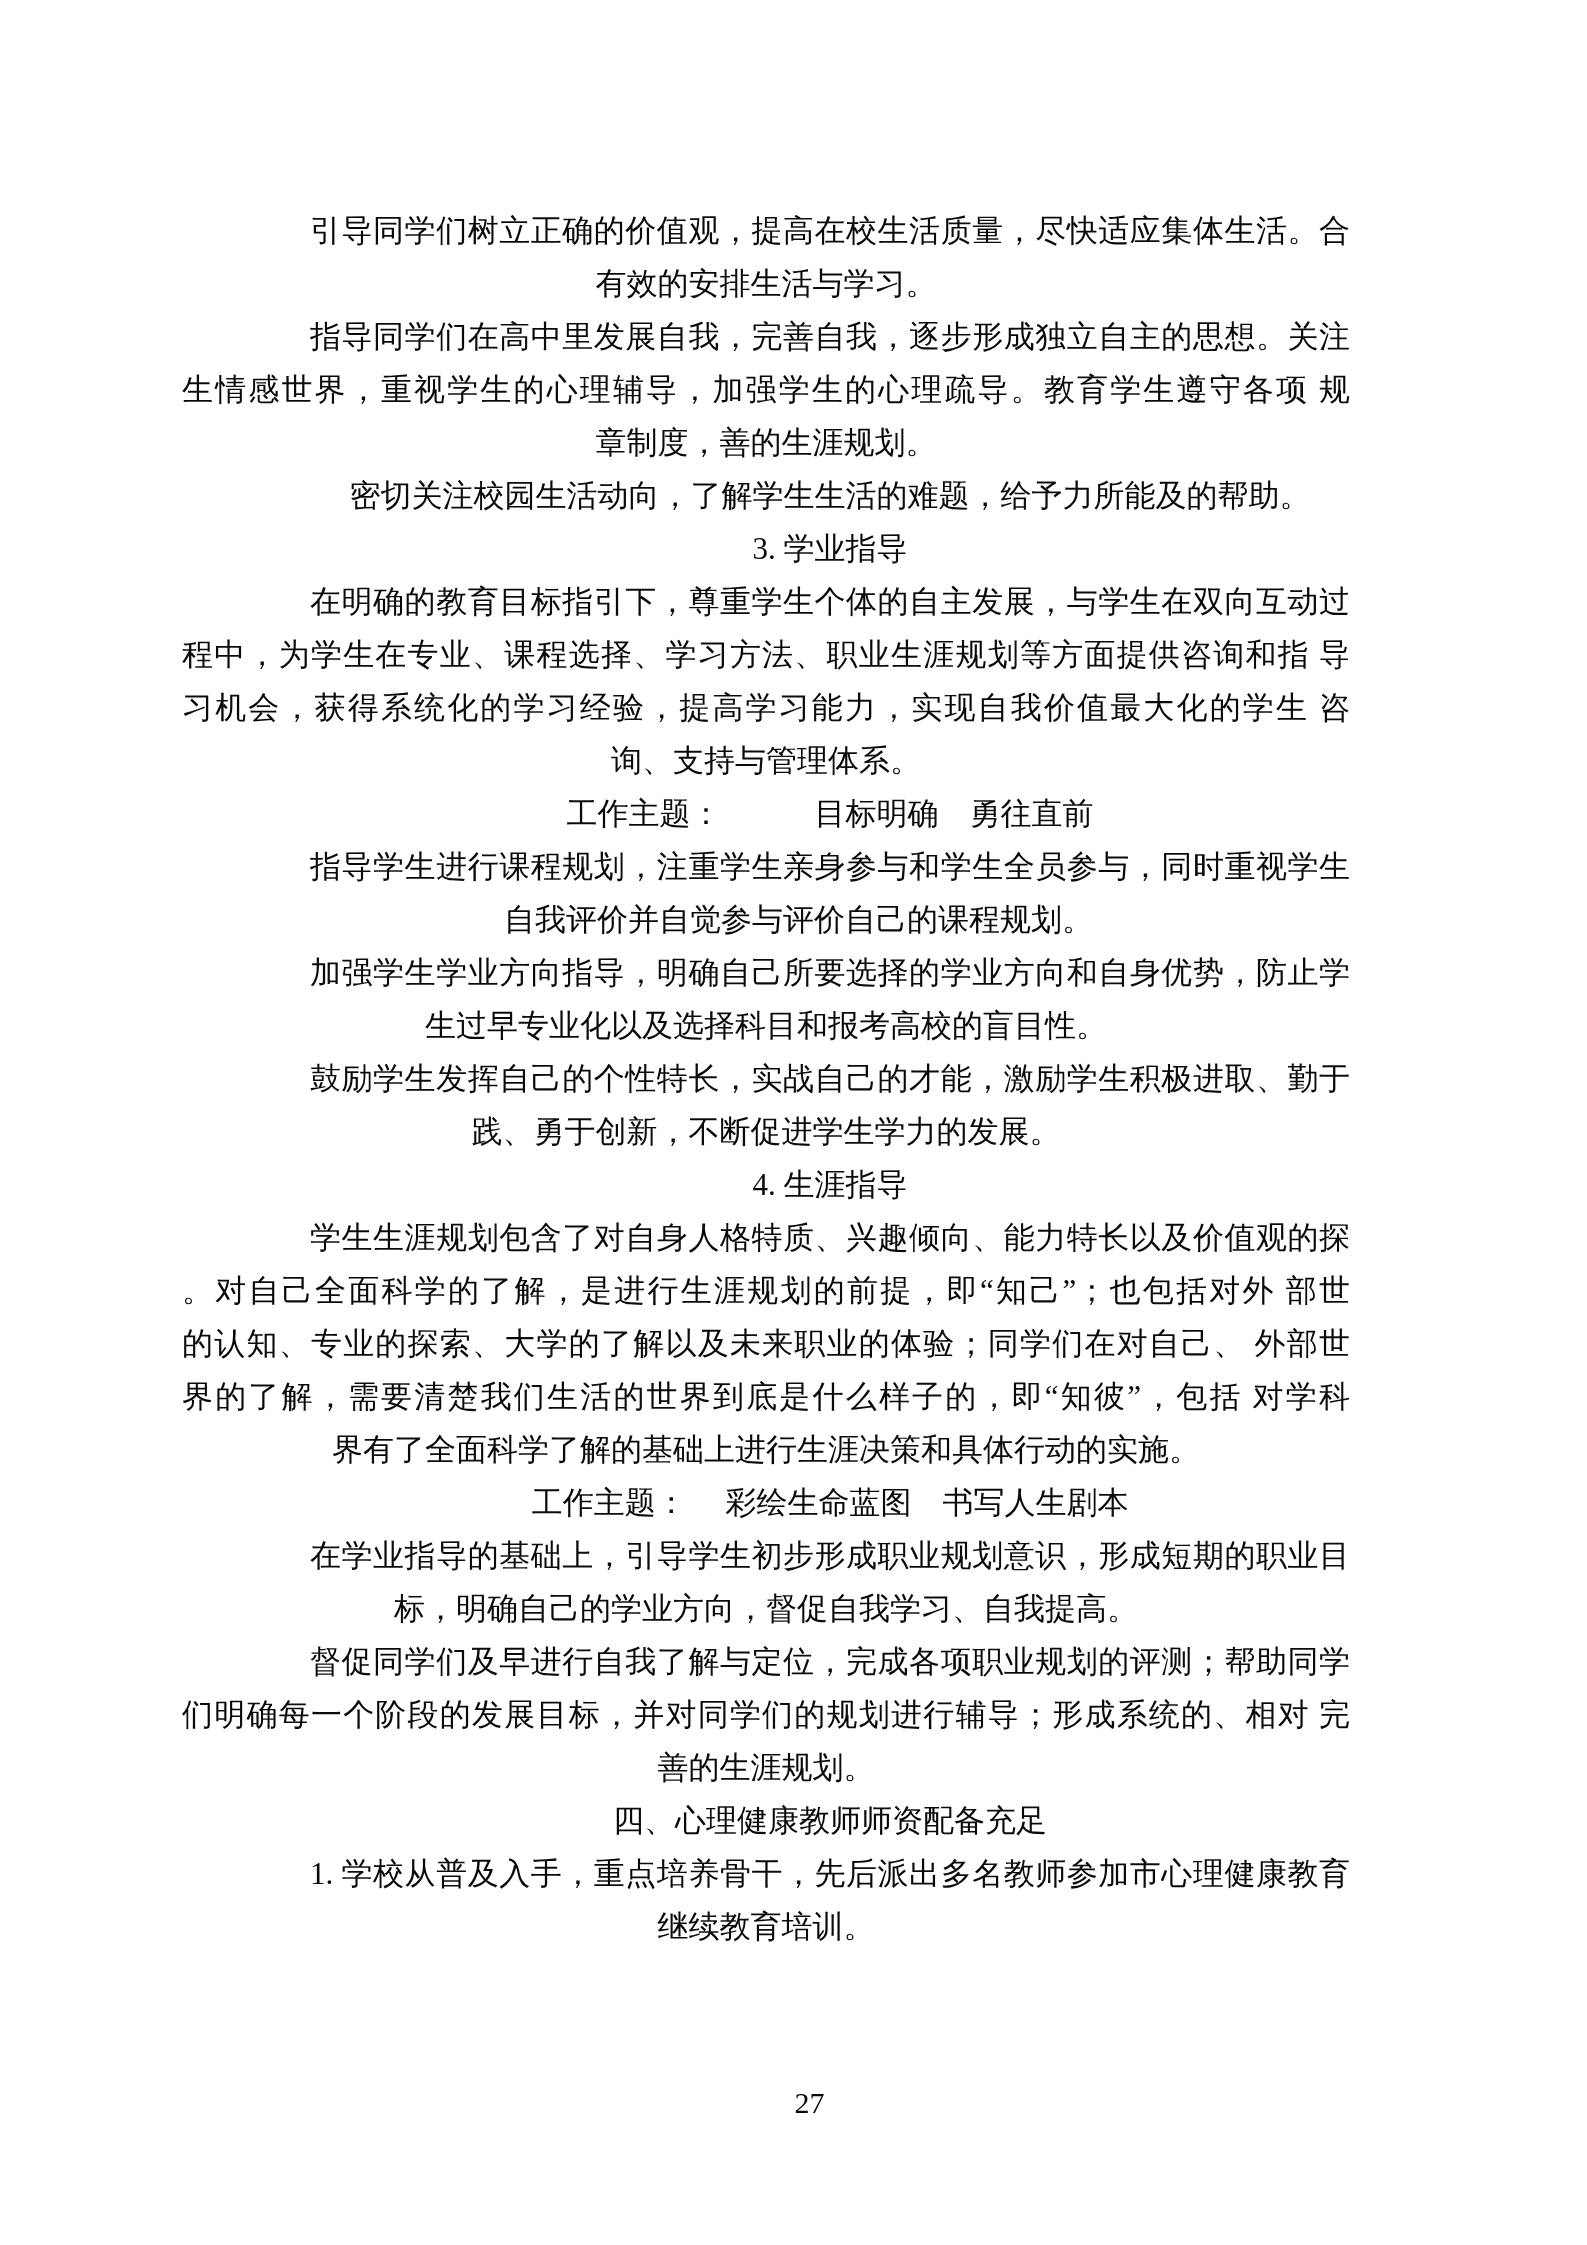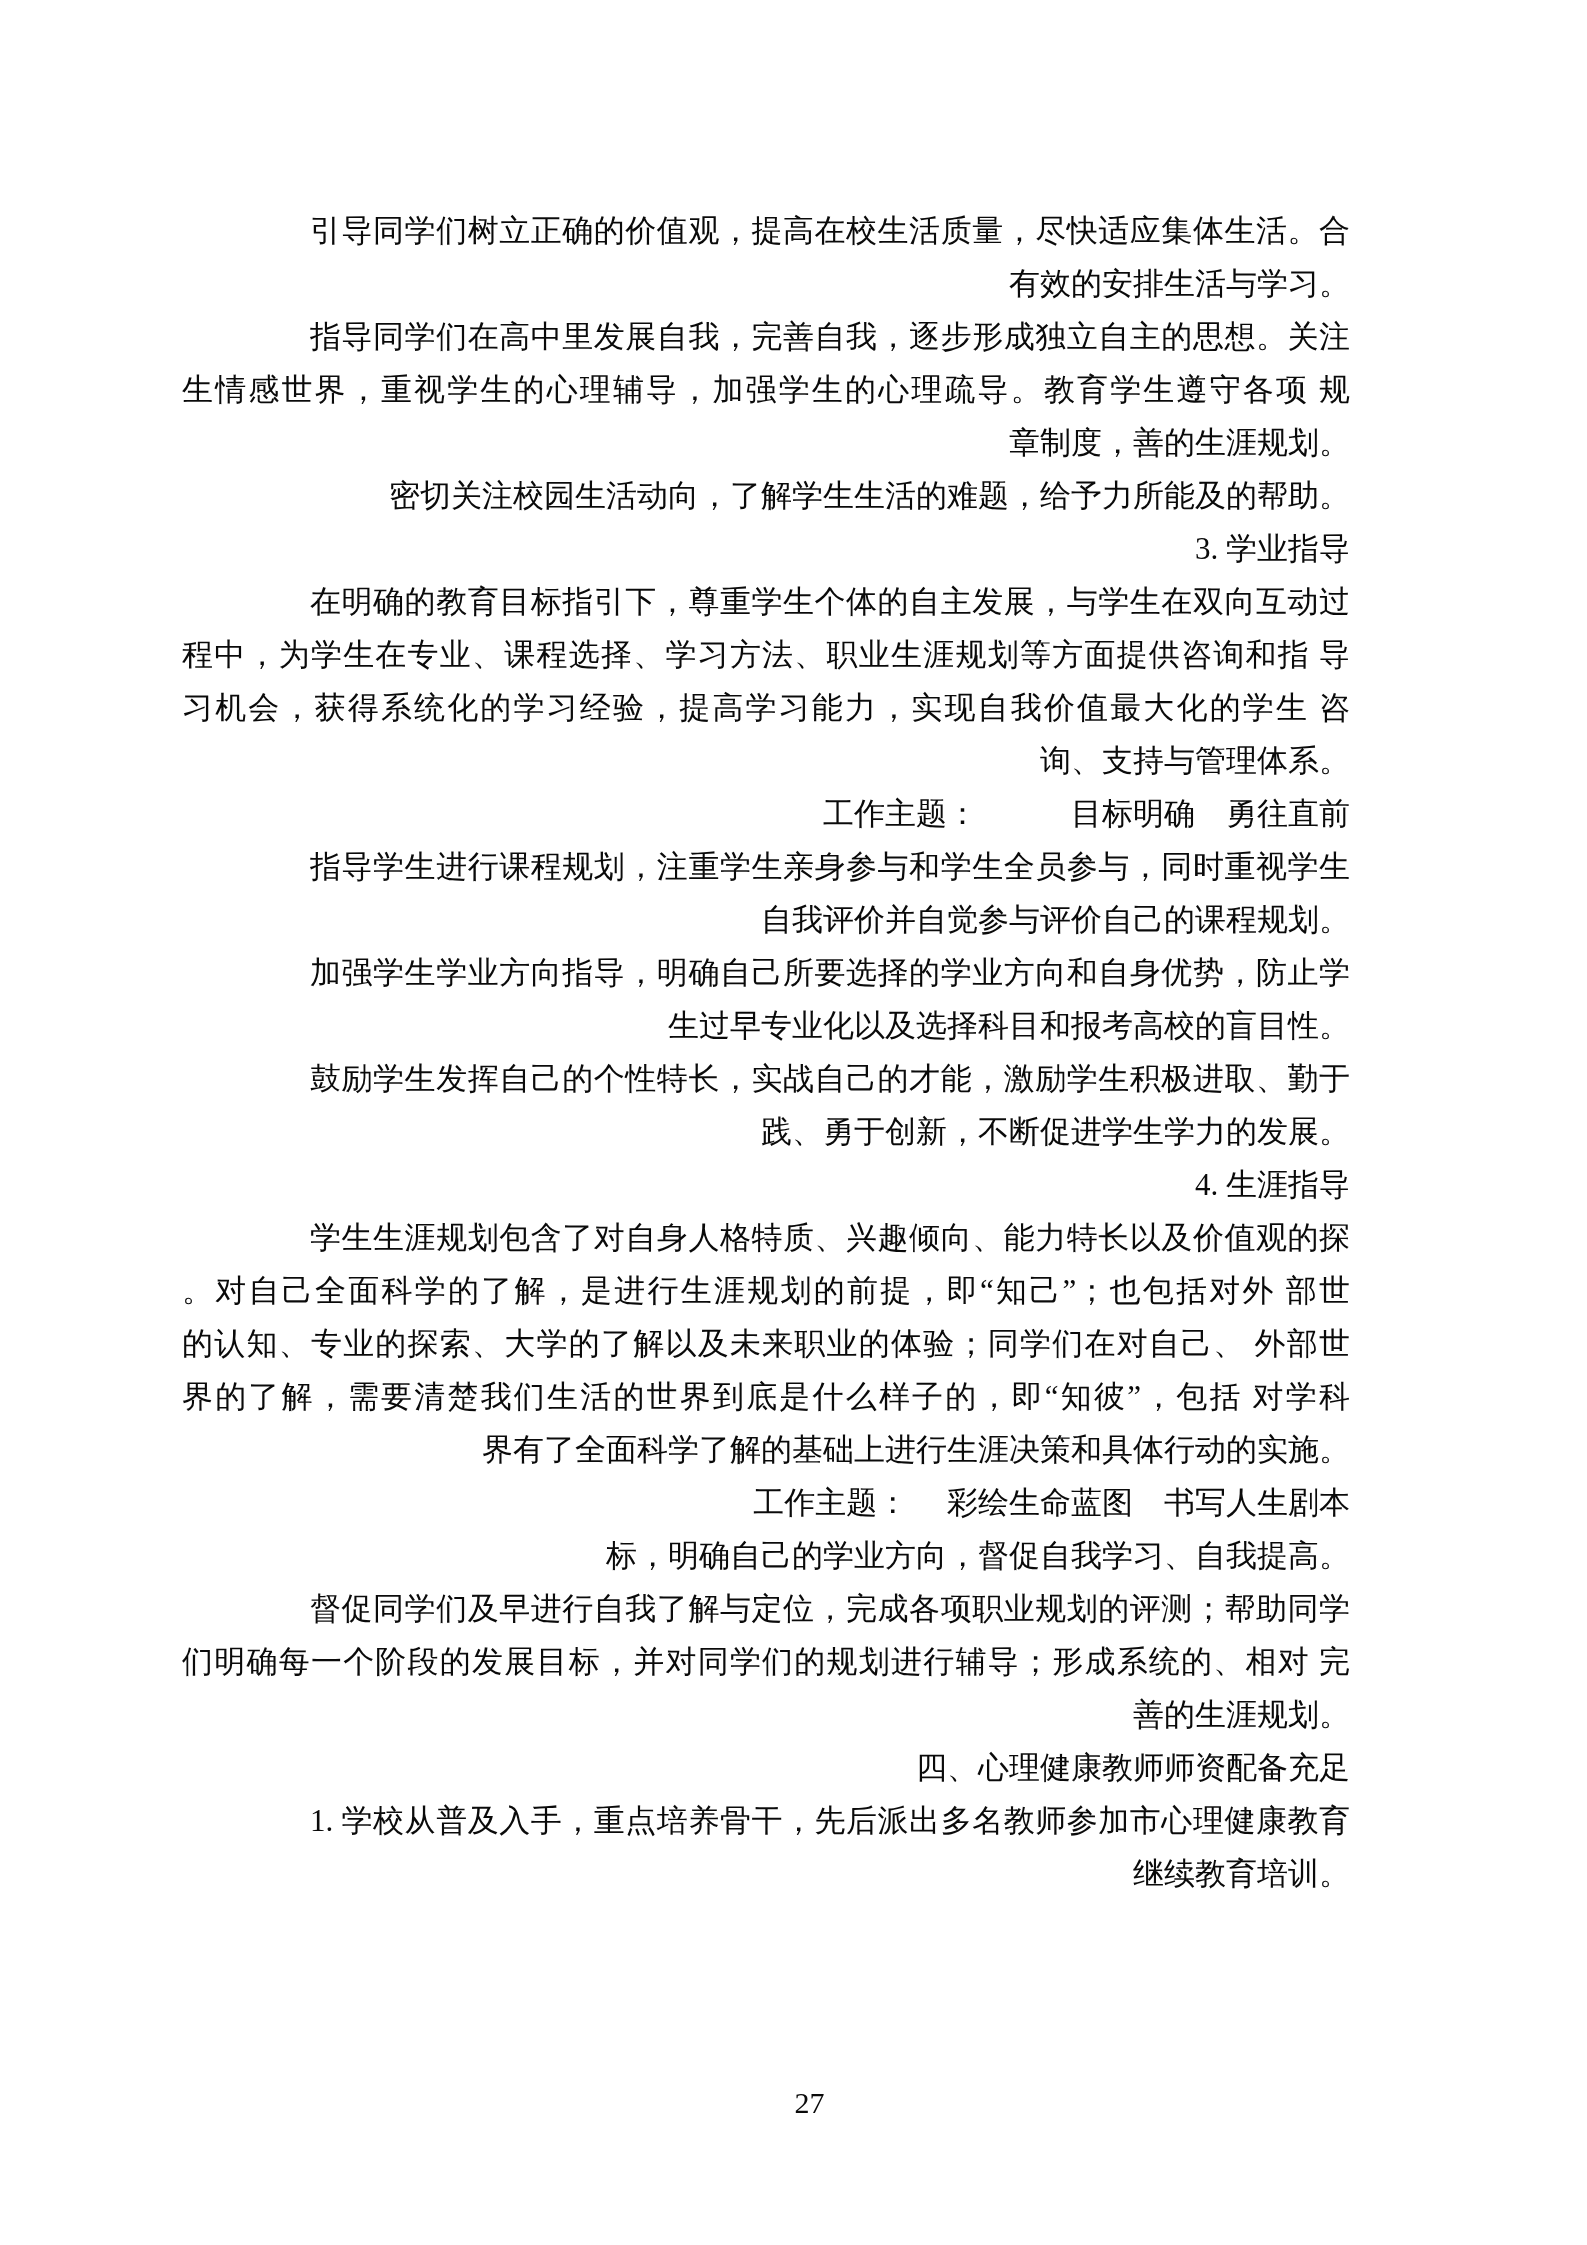--- a/index.html
+++ b/index.html
@@ -19,21 +19,21 @@
   .doc-body {
     position: absolute;
     left: 182px;
     top: 204px;
     width: 1168px;
   }
   .line {
     font-size: 31px;
     line-height: 53px;
     height: 53px;
-    text-align: right;
+    text-align: center;
     white-space: normal;
     overflow: hidden;
   }
   .line.justify {
     text-align: justify;
     text-align-last: justify;
   }
   .line.bold {
     font-weight: normal;
   }
@@ -78,20 +78,21 @@
       <div class="line">生过早专业化以及选择科目和报考高校的盲目性。</div>
       <div class="line justify indent-first">鼓励学生发挥自己的个性特长，实战自己的才能，激励学生积极进取、勤于 实</div>
       <div class="line">践、勇于创新，不断促进学生学力的发展。</div>
       <div class="line bold indent-first">4. 生涯指导</div>
       <div class="line justify indent-first">学生生涯规划包含了对自身人格特质、兴趣倾向、能力特长以及价值观的探 索</div>
       <div class="line justify">。对自己全面科学的了解，是进行生涯规划的前提，即“知己”；也包括对外 部世</div>
       <div class="line justify">的认知、专业的探索、大学的了解以及未来职业的体验；同学们在对自己、 外部世</div>
       <div class="line justify">界的了解，需要清楚我们生活的世界到底是什么样子的，即“知彼”，包括 对学科</div>
       <div class="line">界有了全面科学了解的基础上进行生涯决策和具体行动的实施。</div>
       <div class="line indent-first">工作主题：　 彩绘生命蓝图　书写人生剧本</div>
+      <div class="line justify indent-first">在学业指导的基础上，引导学生初步形成职业规划意识，形成短期的职业目</div>
       <div class="line">标，明确自己的学业方向，督促自我学习、自我提高。</div>
       <div class="line justify indent-first">督促同学们及早进行自我了解与定位，完成各项职业规划的评测；帮助同学</div>
       <div class="line justify">们明确每一个阶段的发展目标，并对同学们的规划进行辅导；形成系统的、相对 完</div>
       <div class="line">善的生涯规划。</div>
       <div class="line bold indent-first">四、心理健康教师师资配备充足</div>
       <div class="line justify indent-first">1. 学校从普及入手，重点培养骨干，先后派出多名教师参加市心理健康教育</div>
       <div class="line">继续教育培训。</div>
     </div>
   <div class="page-number">27</div>
 </div>

